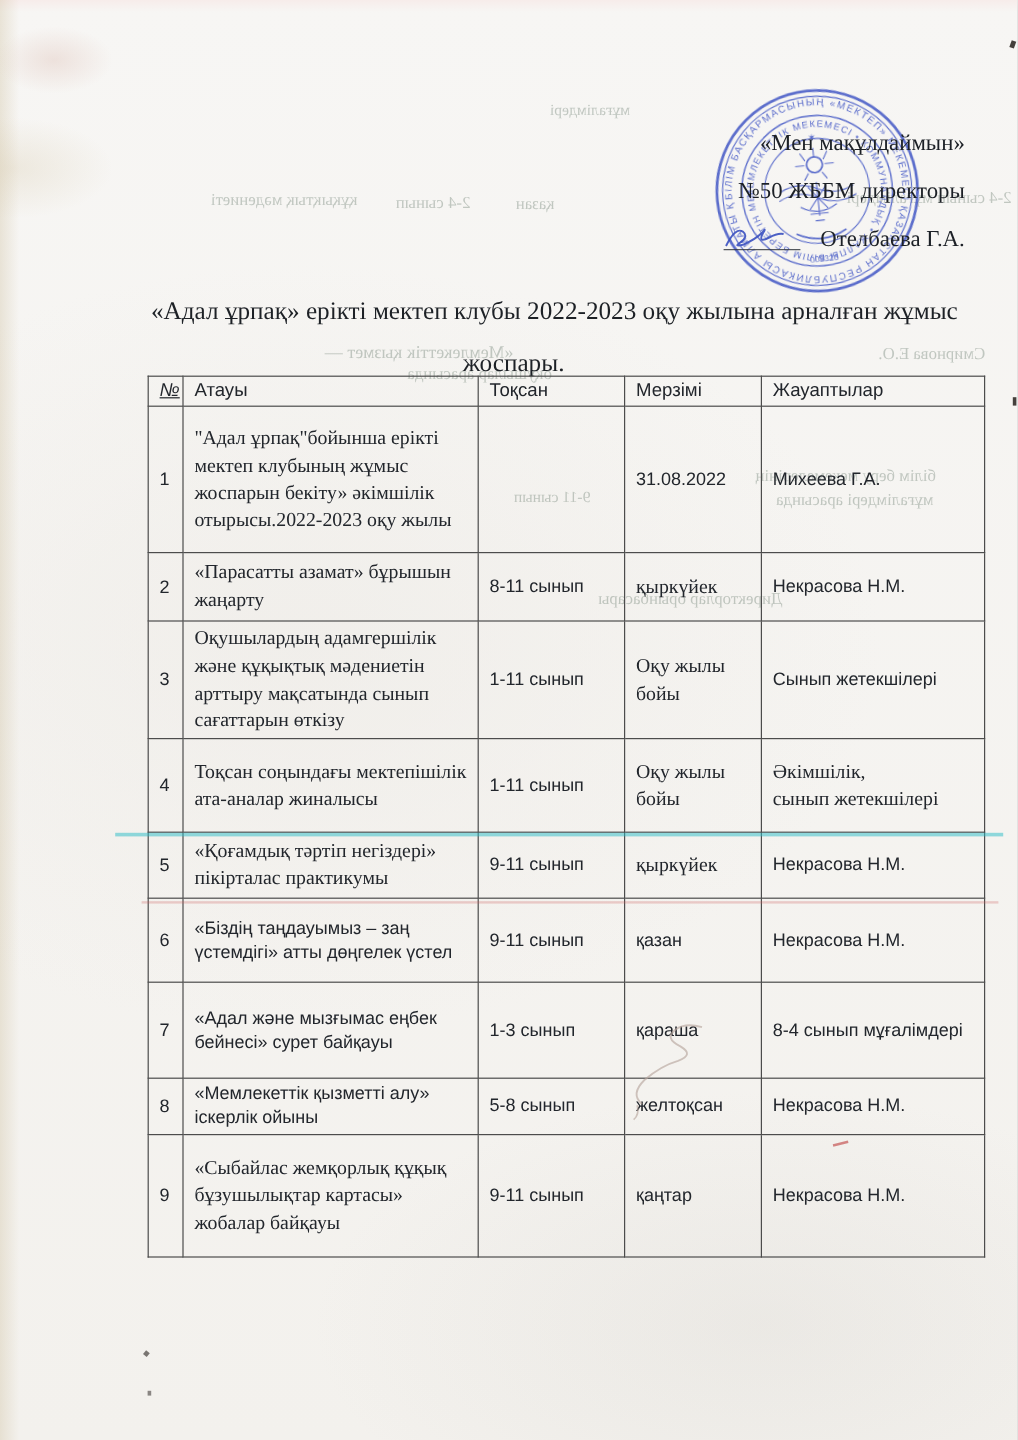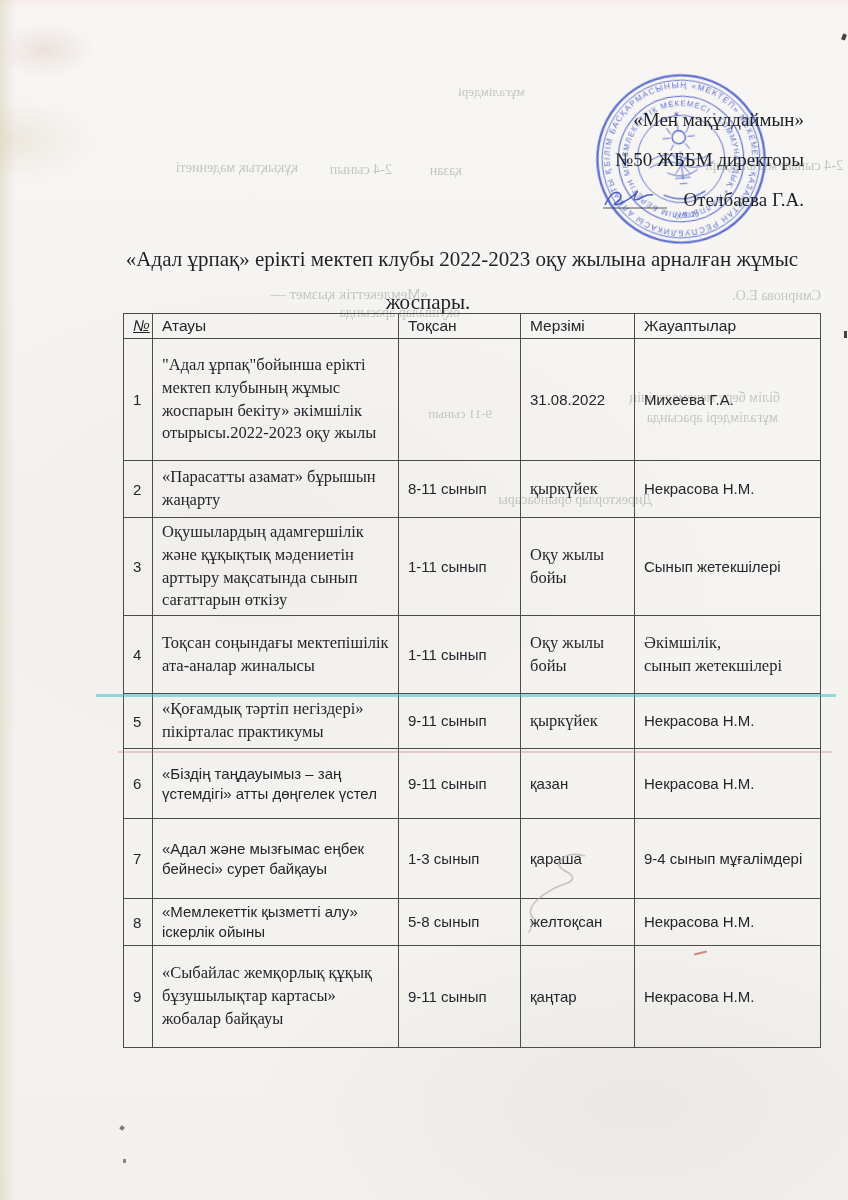--- a/index.html
+++ b/index.html
@@ -185,21 +185,21 @@
       <td class="fn">«Біздің таңдауымыз – заң үстемдігі» атты дөңгелек үстел</td>
       <td class="fn">9-11 сынып</td>
       <td class="fn">қазан</td>
       <td class="fn">Некрасова Н.М.</td>
     </tr>
     <tr class="r7">
       <td class="num">7</td>
       <td class="fn">«Адал және мызғымас еңбек бейнесі» сурет байқауы</td>
       <td class="fn">1-3 сынып</td>
       <td class="fn">қараша</td>
-      <td class="fn">9-4 сынып мұғалімдері</td>
+      <td class="fn">8-4 сынып мұғалімдері</td>
     </tr>
     <tr class="r8">
       <td class="num">8</td>
       <td class="fn">«Мемлекеттік қызметті алу» іскерлік ойыны</td>
       <td class="fn">5-8 сынып</td>
       <td class="fn">желтоқсан</td>
       <td class="fn">Некрасова Н.М.</td>
     </tr>
     <tr class="r9">
       <td class="num">9</td>

